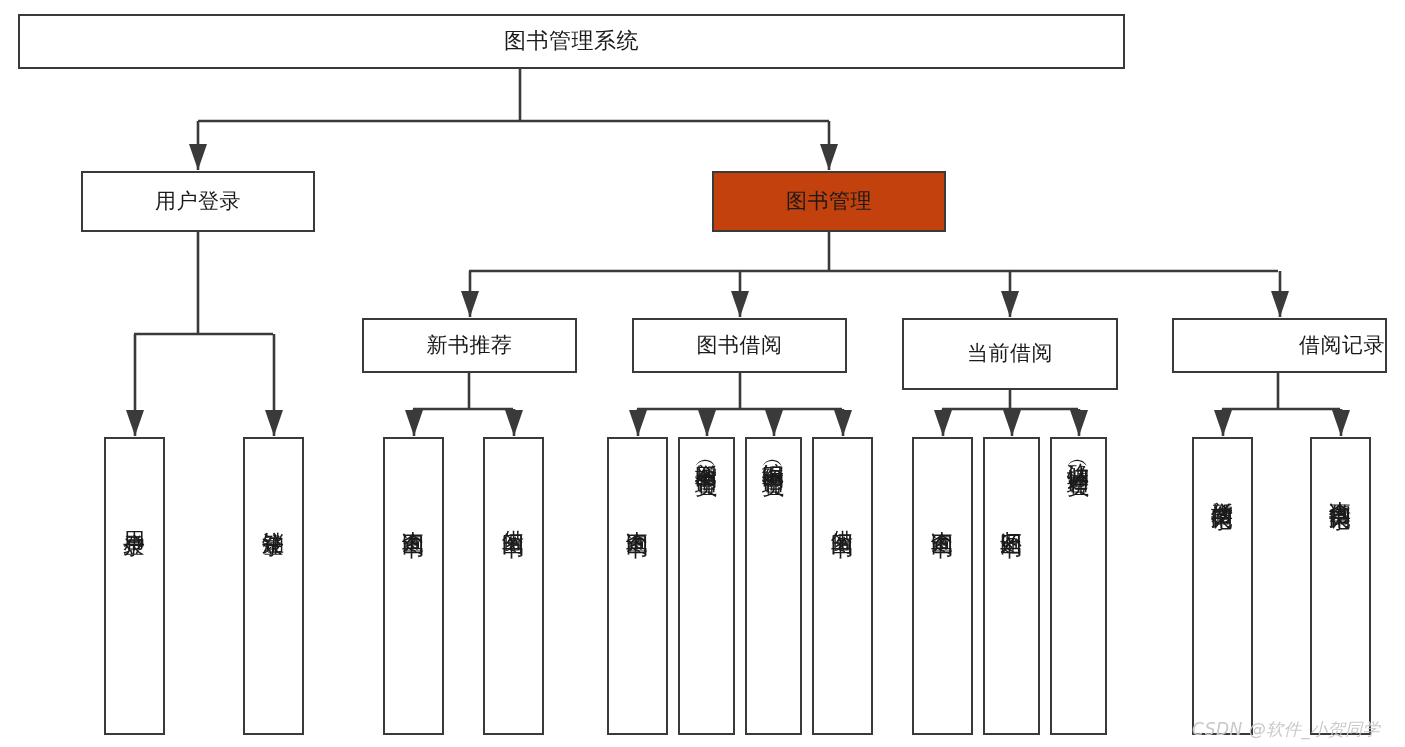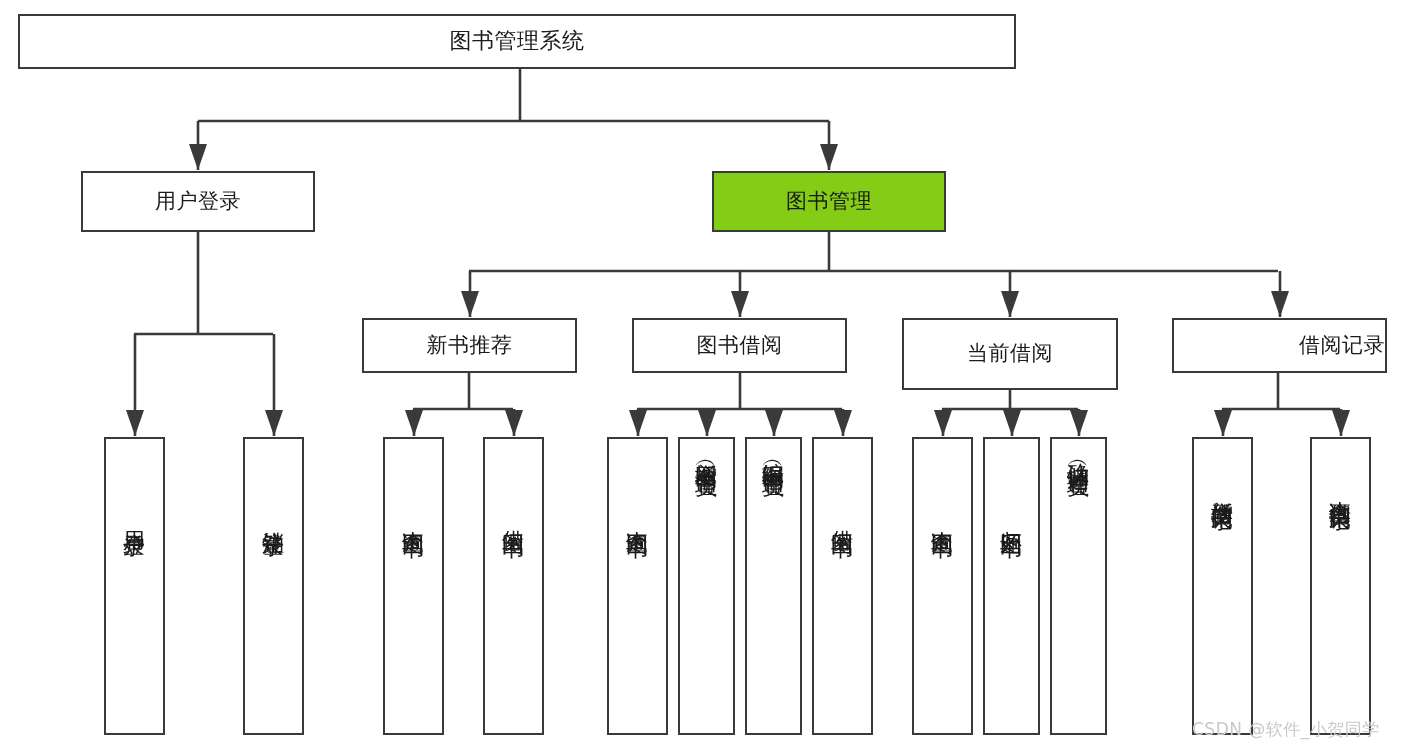--- a/index.html
+++ b/index.html
@@ -118,27 +118,27 @@
       <path d="M 1003 410 L 1021 410 L 1012 436 Z" fill="#3a3a3a"></path>
       <line x1="1079" y1="409" x2="1079" y2="436" stroke="#3a3a3a" stroke-width="2.6"></line>
       <path d="M 1070 410 L 1088 410 L 1079 436 Z" fill="#3a3a3a"></path>
       <line x1="1223" y1="409" x2="1223" y2="436" stroke="#3a3a3a" stroke-width="2.6"></line>
       <path d="M 1214 410 L 1232 410 L 1223 436 Z" fill="#3a3a3a"></path>
       <line x1="1341" y1="409" x2="1341" y2="436" stroke="#3a3a3a" stroke-width="2.6"></line>
       <path d="M 1332 410 L 1350 410 L 1341 436 Z" fill="#3a3a3a"></path>
     </svg>
 
   <div id="nodes-layer">
-      <div class="node horiz root" style="left: 18px; top: 14px; width: 998px; height: 55px; border-color: rgb(58, 58, 58); background: rgb(255, 255, 255); color: rgb(27, 27, 27);">
+      <div class="node horiz root" style="left: 18px; top: 14px; width: 1107px; height: 55px; border-color: rgb(58, 58, 58); background: rgb(255, 255, 255); color: rgb(27, 27, 27);">
         <span class="node-label">图书管理系统</span>
       </div>
       <div class="node horiz" style="left: 81px; top: 171px; width: 234px; height: 61px; border-color: rgb(58, 58, 58); background: rgb(255, 255, 255); color: rgb(27, 27, 27);">
         <span class="node-label">用户登录</span>
       </div>
-      <div class="node horiz" style="left: 712px; top: 171px; width: 234px; height: 61px; border-color: rgb(58, 58, 58); background: #84cc16; color: rgb(27, 27, 27);">
+      <div class="node horiz" style="left: 712px; top: 171px; width: 234px; height: 61px; border-color: rgb(58, 58, 58); background: #c2410c; color: rgb(27, 27, 27);">
         <span class="node-label">图书管理</span>
       </div>
       <div class="node horiz" style="left: 362px; top: 318px; width: 215px; height: 55px; border-color: rgb(58, 58, 58); background: rgb(255, 255, 255); color: rgb(27, 27, 27);">
         <span class="node-label">新书推荐</span>
       </div>
       <div class="node horiz" style="left: 632px; top: 318px; width: 215px; height: 55px; border-color: rgb(58, 58, 58); background: rgb(255, 255, 255); color: rgb(27, 27, 27);">
         <span class="node-label">图书借阅</span>
       </div>
       <div class="node horiz" style="left: 902px; top: 318px; width: 216px; height: 72px; border-color: rgb(58, 58, 58); background: rgb(255, 255, 255); color: rgb(27, 27, 27);">
         <span class="node-label">当前借阅</span>
@@ -180,15 +180,15 @@
         <span class="node-label" style="margin-top: 6px;">确认归还（管理员）</span>
       </div>
       <div class="node vert" style="left: 1192px; top: 437px; width: 61px; height: 298px; border-color: rgb(58, 58, 58); background: rgb(255, 255, 255); color: rgb(27, 27, 27);">
         <span class="node-label" style="margin-top: 44px;">新增借阅记录</span>
       </div>
       <div class="node vert" style="left: 1310px; top: 437px; width: 61px; height: 298px; border-color: rgb(58, 58, 58); background: rgb(255, 255, 255); color: rgb(27, 27, 27);">
         <span class="node-label" style="margin-top: 44px;">查询借阅记录</span>
       </div>
     </div>
 
-  <div class="watermark" style="left: 1192px; top: 718px; color: rgb(201, 201, 201);">CSDN @软件_小贺同学</div>
+  <div class="watermark" style="left: 1192px; top: 718px; color: rgb(201, 201, 201); font-style: italic;">CSDN @软件_小贺同学</div>
 
 </div>
 
 </body></html>

